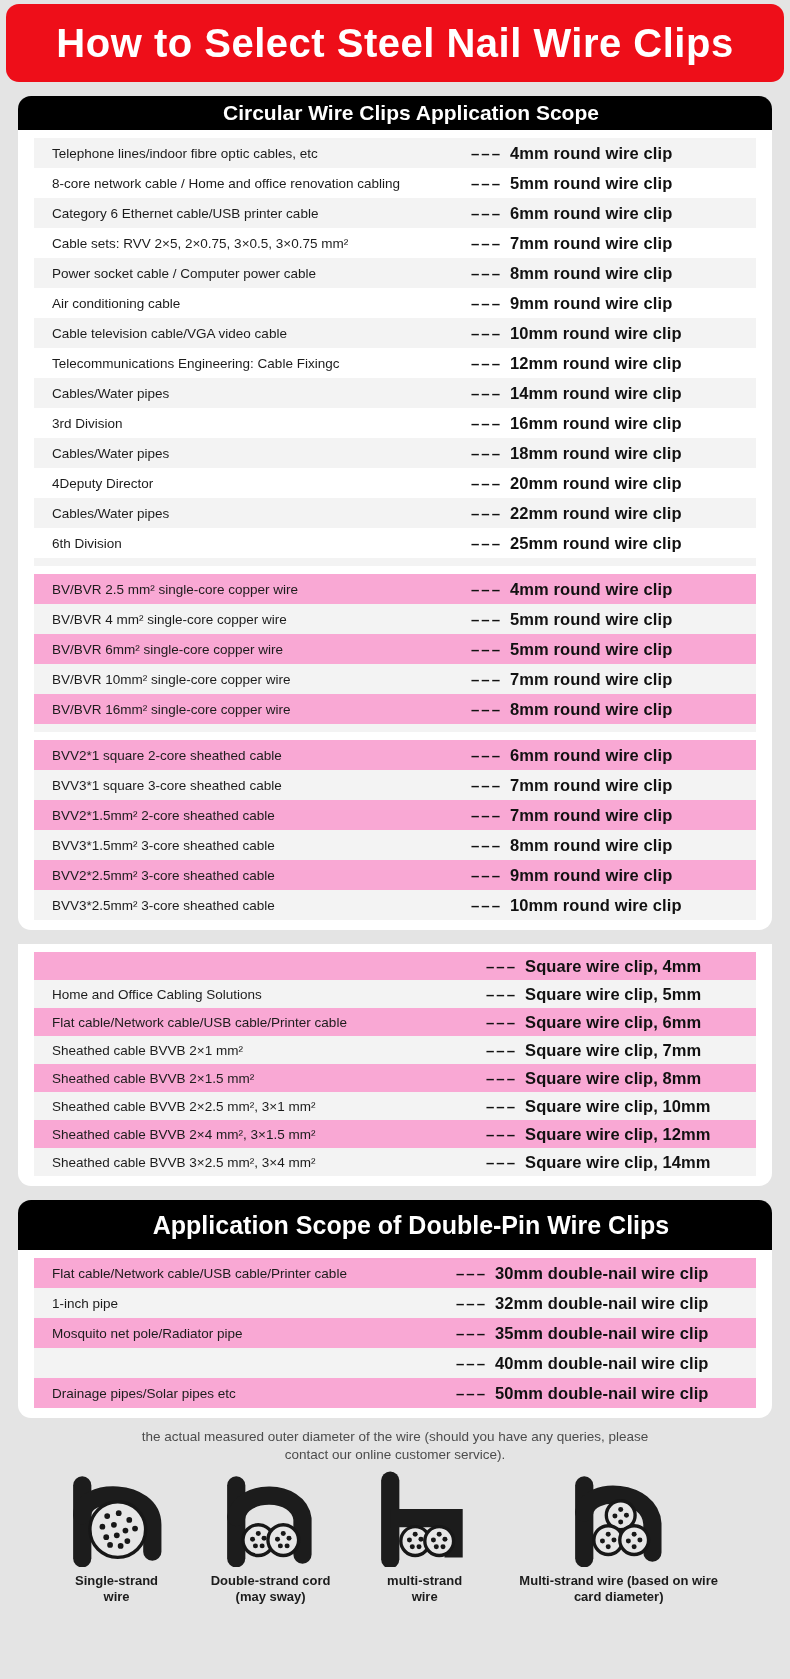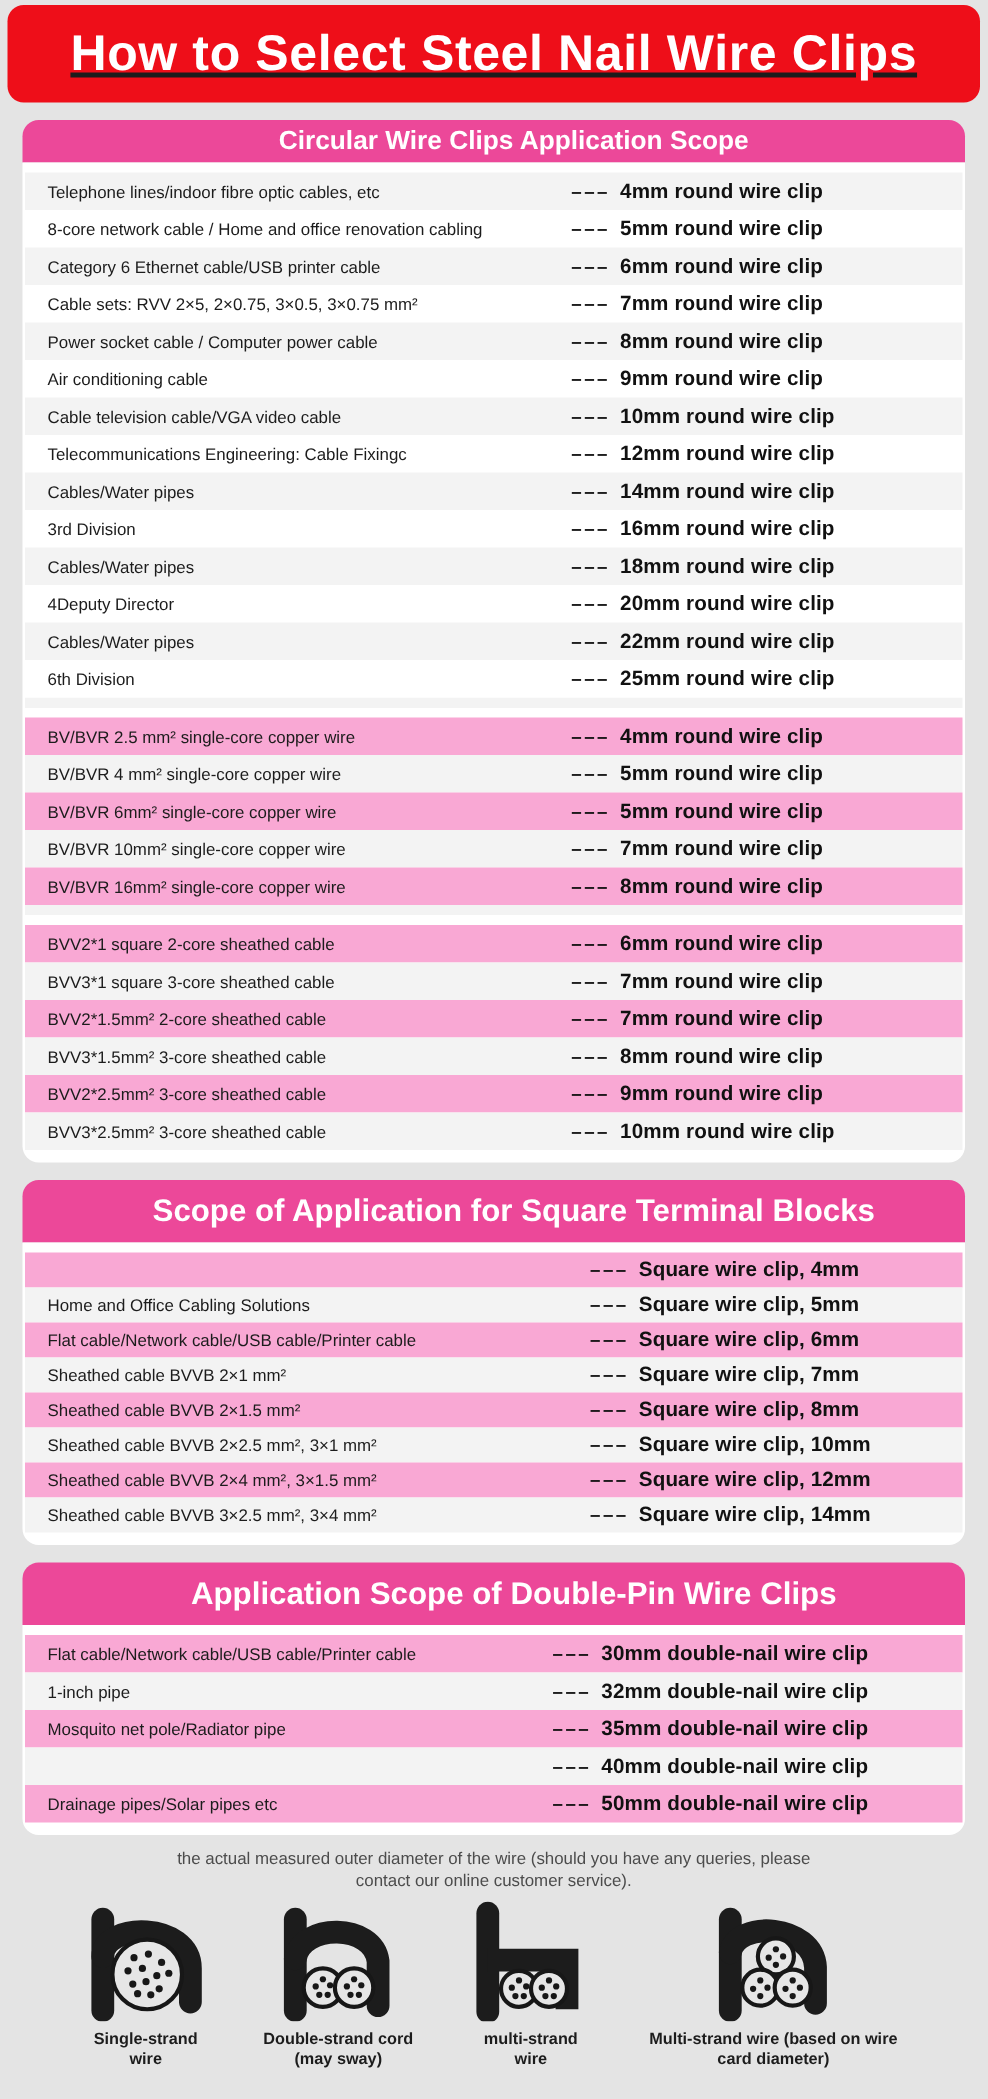--- a/index.html
+++ b/index.html
@@ -5,32 +5,32 @@
   html,body{margin:0;padding:0;overflow:hidden;}
   body{
     width:790px;height:1679px;
     background:#e4e4e4;
     font-family:"Liberation Sans",sans-serif;
     color:#1c1c1c;
   }
   
   .banner{
     margin:4px 6px 0;height:78px;background:#ee0e19;border-radius:13px;
-    display:flex;align-items:center;justify-content:center;text-decoration:underline;
+    display:flex;align-items:center;justify-content:center;
   }
   .banner h1{margin:0;color:#fff;font-size:40px;font-weight:bold;letter-spacing:.5px;}
   
   .section{margin:14px 18px 0;}
   .sec-header{
-    background:#ec4899;color:#fff;text-align:center;
+    background:#000000;color:#fff;text-align:center;
     border-radius:13px 13px 0 0;font-weight:bold;padding-left:32px;
   }
   .sec-header.small{height:34px;line-height:34px;font-size:21px;}
   .sec-header.big{height:50px;line-height:50px;font-size:25px;}
-  .sec-body{background:#fff;border-radius:0 0 13px 13px;padding:8px 2px 10px;}
+  .sec-body{background:#fff;border-radius:0 0 13px 13px;padding:8px 16px 10px;}
   
   .row{height:30px;display:flex;align-items:center;padding-left:18px;position:relative;background:#f9a8d4;}
   .rows.tight .row{height:28px;}
   .rows .row:nth-child(even){background:#f3f3f3;}
   .rows.start-gray .row:nth-child(odd){background:#f3f3f3;}
   .rows.start-gray .row:nth-child(even){background:#fff;}
   .cable{font-size:13.5px;color:#1c1c1c;white-space:nowrap;}
   .clip{position:absolute;display:flex;align-items:baseline;white-space:nowrap;}
   .s1 .clip{left:437px;}
   .s2 .clip{left:452px;}
@@ -261,21 +261,20 @@
     <span class="clip">
       <span class="dash">–––</span>
       <span class="clip-label">10mm round wire clip</span>
     </span>
   </div>
 </div>
   </div>
 </section>
 
 <section class="section s2">
-  <div class="sec-header big">Scope of Application for Square Terminal Blocks</div>
   <div class="sec-body">
     <div class="rows tight">
   <div class="row">
     <span class="clip">
       <span class="dash">–––</span>
       <span class="clip-label">Square wire clip, 4mm</span>
     </span>
   </div>
 
   <div class="row">

